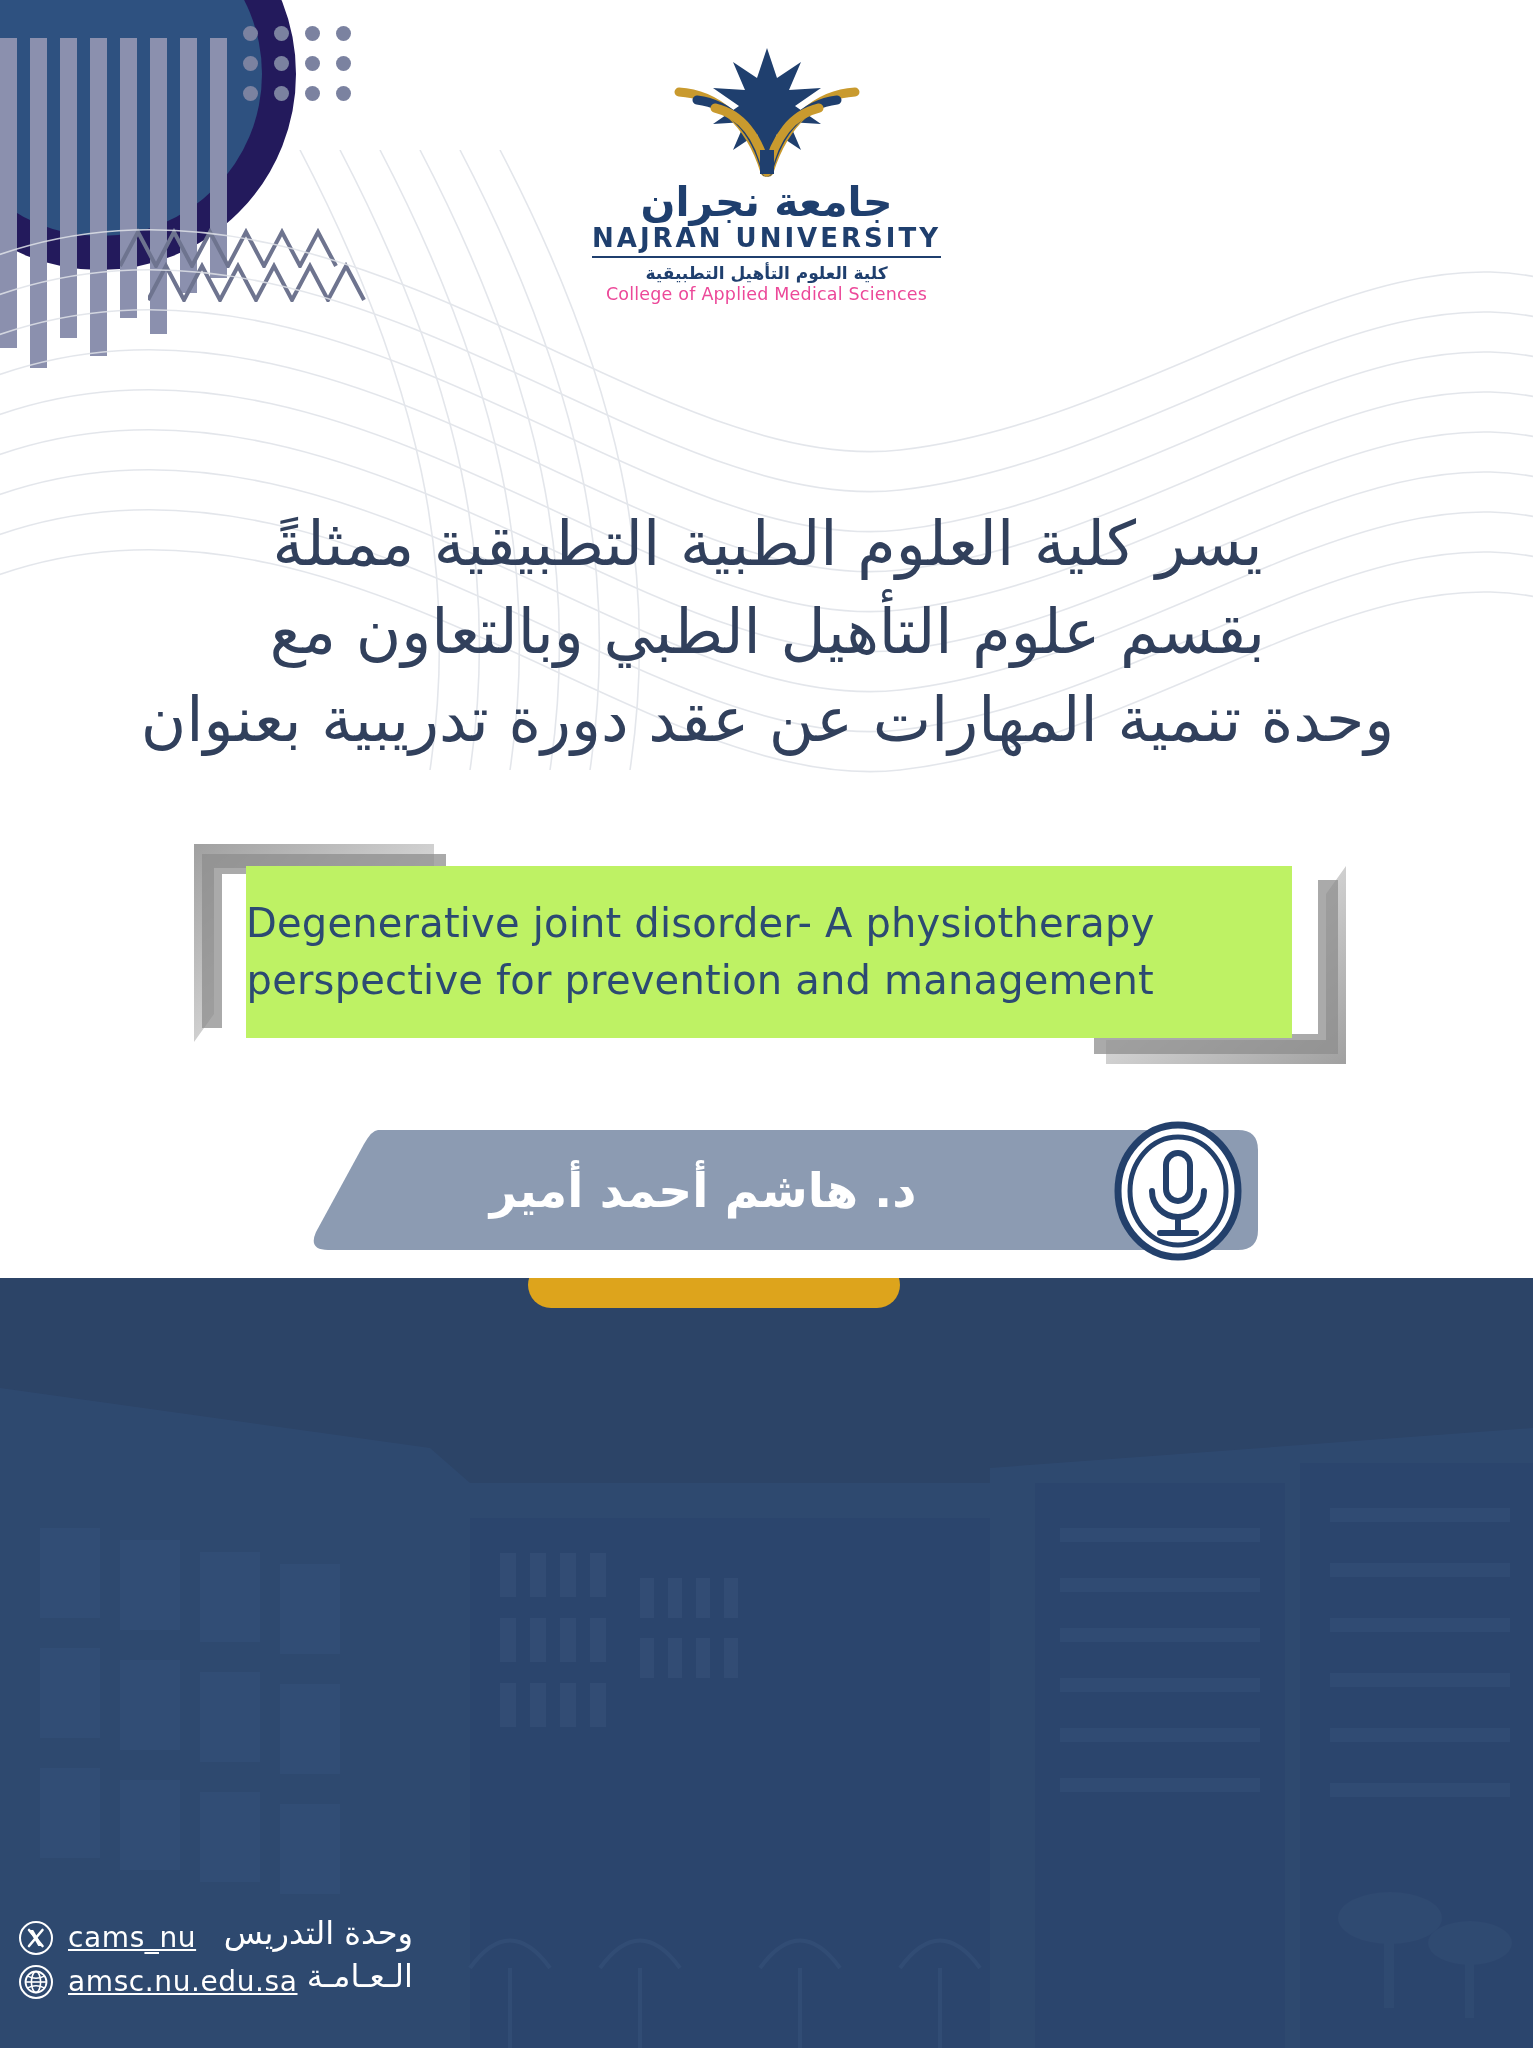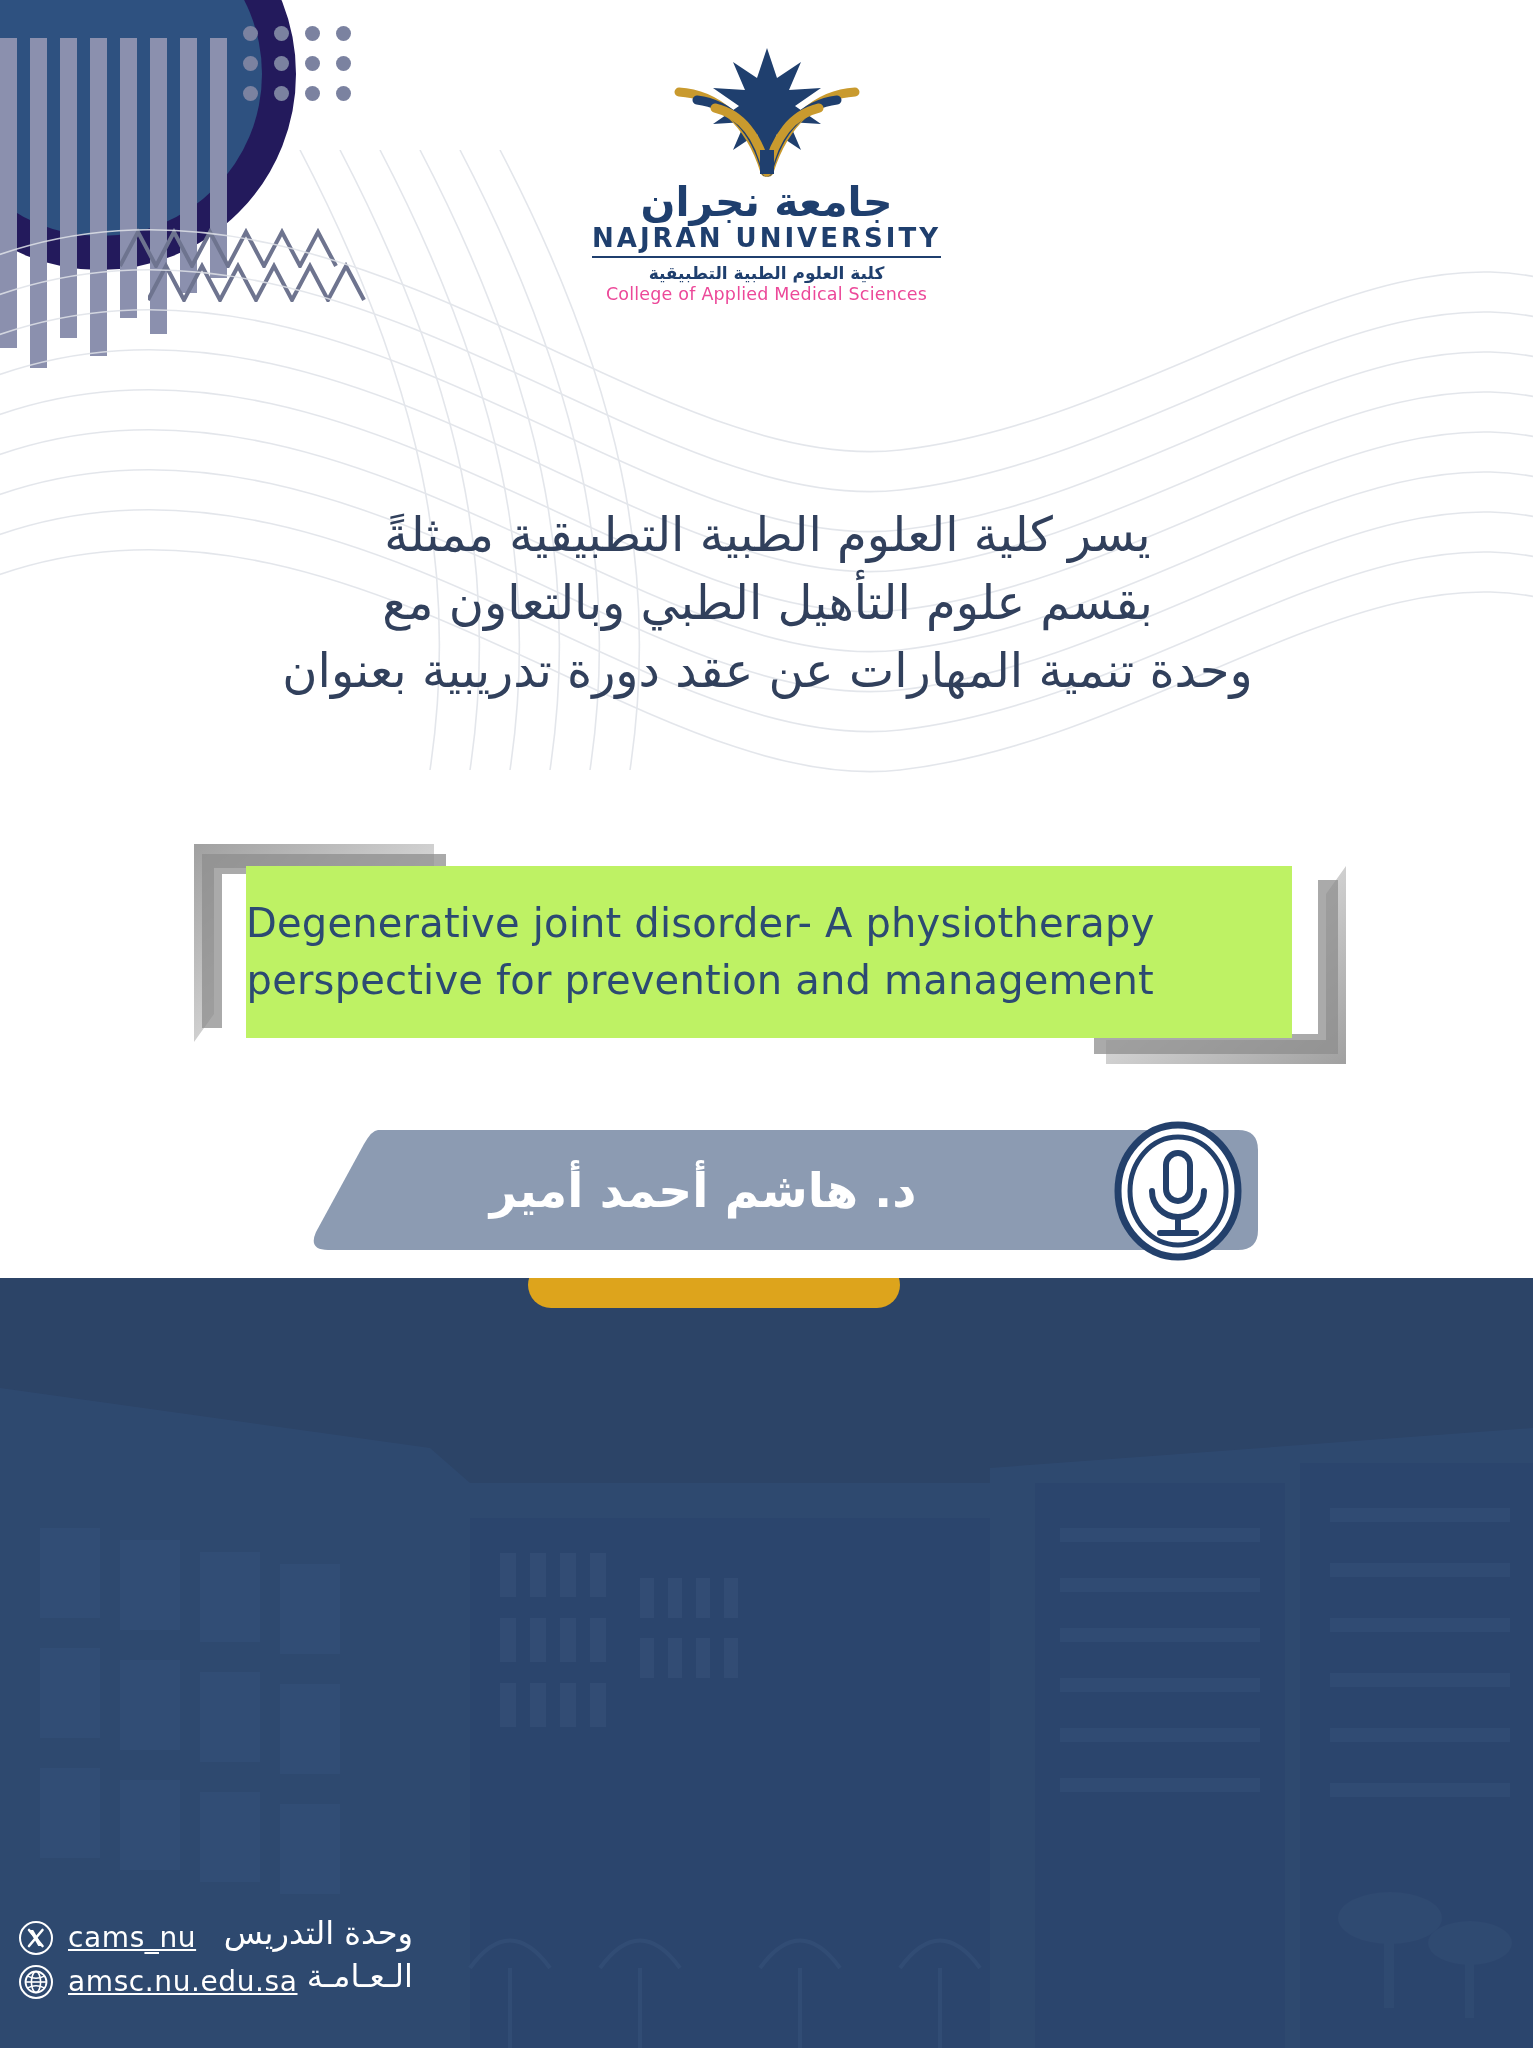--- a/index.html
+++ b/index.html
@@ -69,21 +69,21 @@
     margin-top:1px;font-size:17.5px;color:#ec4899;font-weight:500;letter-spacing:.2px;
   }
 
   
   .intro{
     position:absolute;left:140px;top:500px;width:1255px;
     direction:rtl;text-align:center;
     color:#31405c;
   }
   .intro .ln{
-    font-size:48px;line-height:1.42;font-weight:400;
+    font-size:62px;line-height:1.42;font-weight:400;
     letter-spacing:2px;
     white-space:nowrap;
   }
   .intro .ln.l1{letter-spacing:3px;}
   .intro .ln.l2{letter-spacing:5px;}
   .intro .ln.l3{letter-spacing:1px;}
 
   
   .title-wrap{position:absolute;left:228px;top:852px;width:1082px;height:200px;}
   .title-shadow-tl,.title-shadow-br{position:absolute;pointer-events:none;}
@@ -222,21 +222,21 @@
         <path d="M30 54 C 62 58, 88 82, 99 126" stroke="#1f3f6e" stroke-width="9"></path>
         <path d="M48 62 C 74 68, 92 90, 100 126" stroke="#c99a2e" stroke-width="9"></path>
         <path d="M188 46 C 152 48, 118 74, 102 126" stroke="#c99a2e" stroke-width="9"></path>
         <path d="M170 54 C 138 58, 112 82, 101 126" stroke="#1f3f6e" stroke-width="9"></path>
         <path d="M152 62 C 126 68, 108 90, 100 126" stroke="#c99a2e" stroke-width="9"></path>
       </g>
       <rect x="93" y="104" width="14" height="24" fill="#1f3f6e"></rect>
     </svg>
     <div class="logo-ar">جامعة نجران</div>
     <div class="logo-en">NAJRAN UNIVERSITY</div>
-    <div class="logo-col-ar">كلية العلوم الطبية التطبيقية</div>
+    <div class="logo-col-ar">كلية العلوم التأهيل التطبيقية</div>
     <div class="logo-col-en">College of Applied Medical Sciences</div>
   </div>
 
   <div class="intro">
     <div class="ln l1">يسر كلية العلوم الطبية التطبيقية ممثلةً</div>
     <div class="ln l2">بقسم علوم التأهيل الطبي وبالتعاون مع</div>
     <div class="ln l3">وحدة تنمية المهارات عن عقد دورة تدريبية بعنوان</div>
   </div>
 
   <div class="title-wrap">

